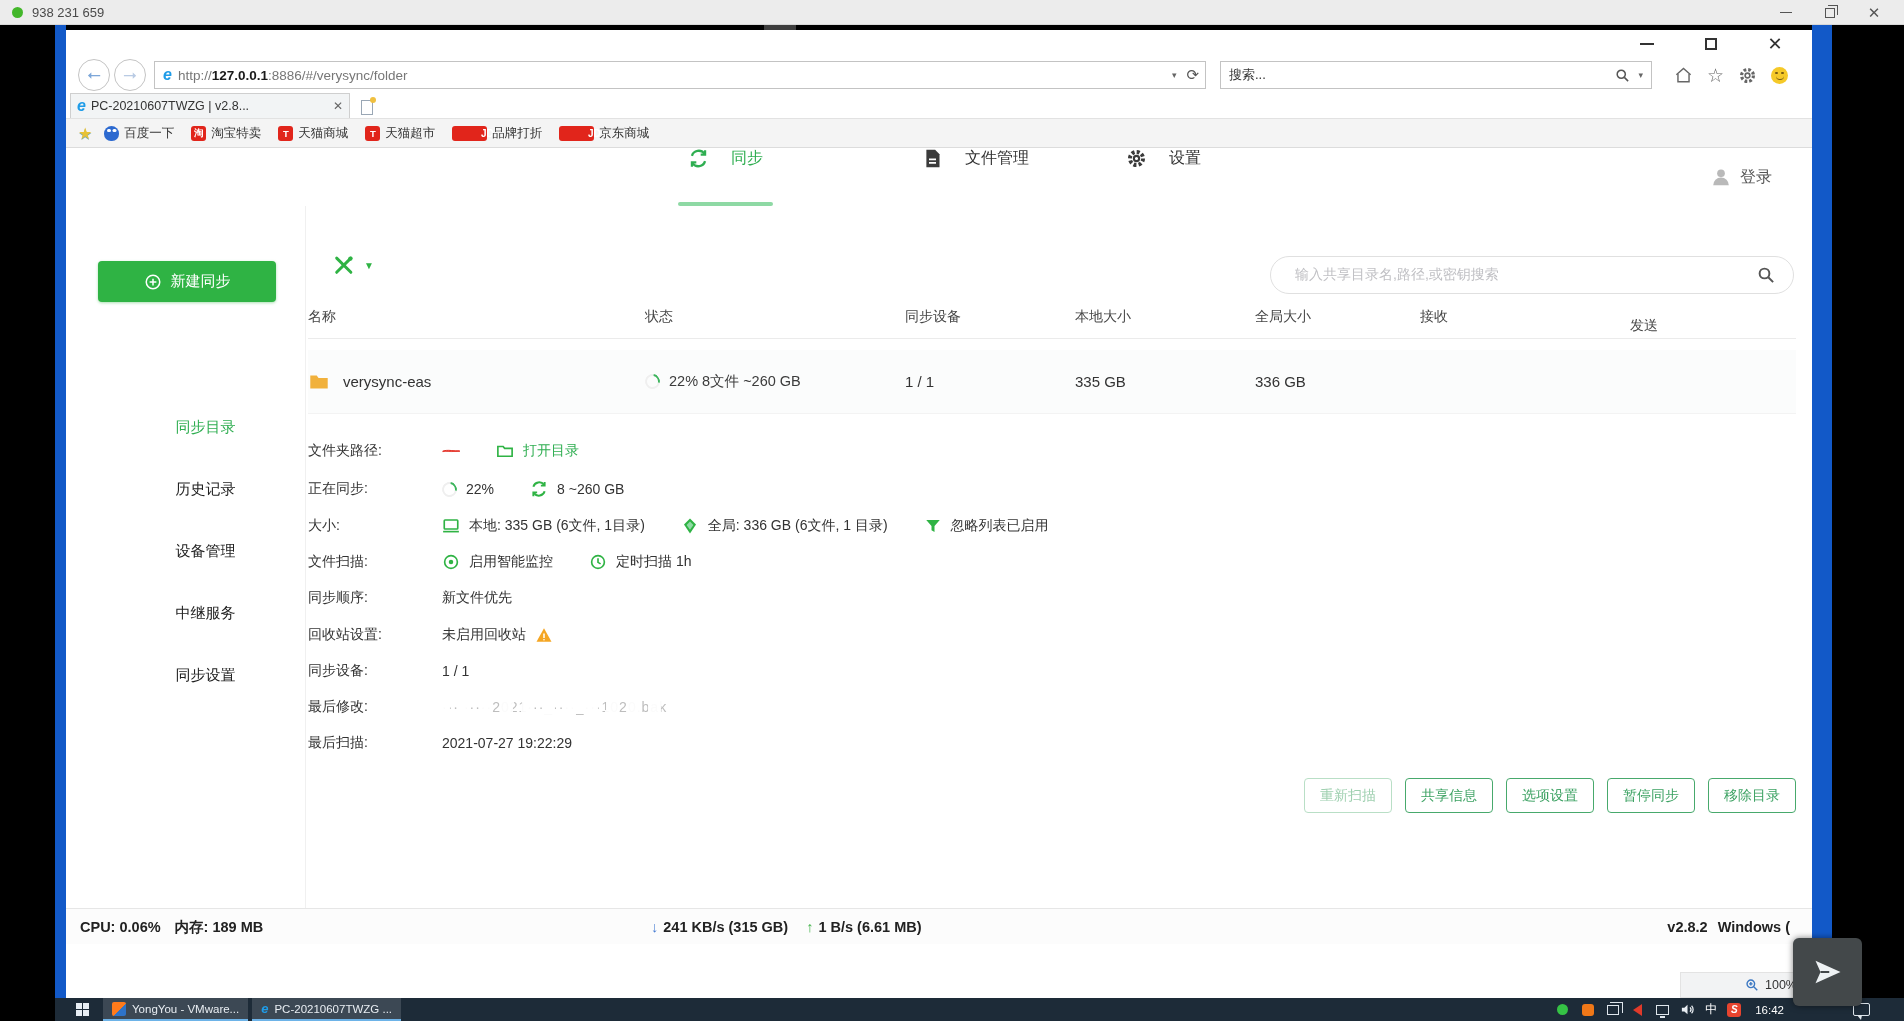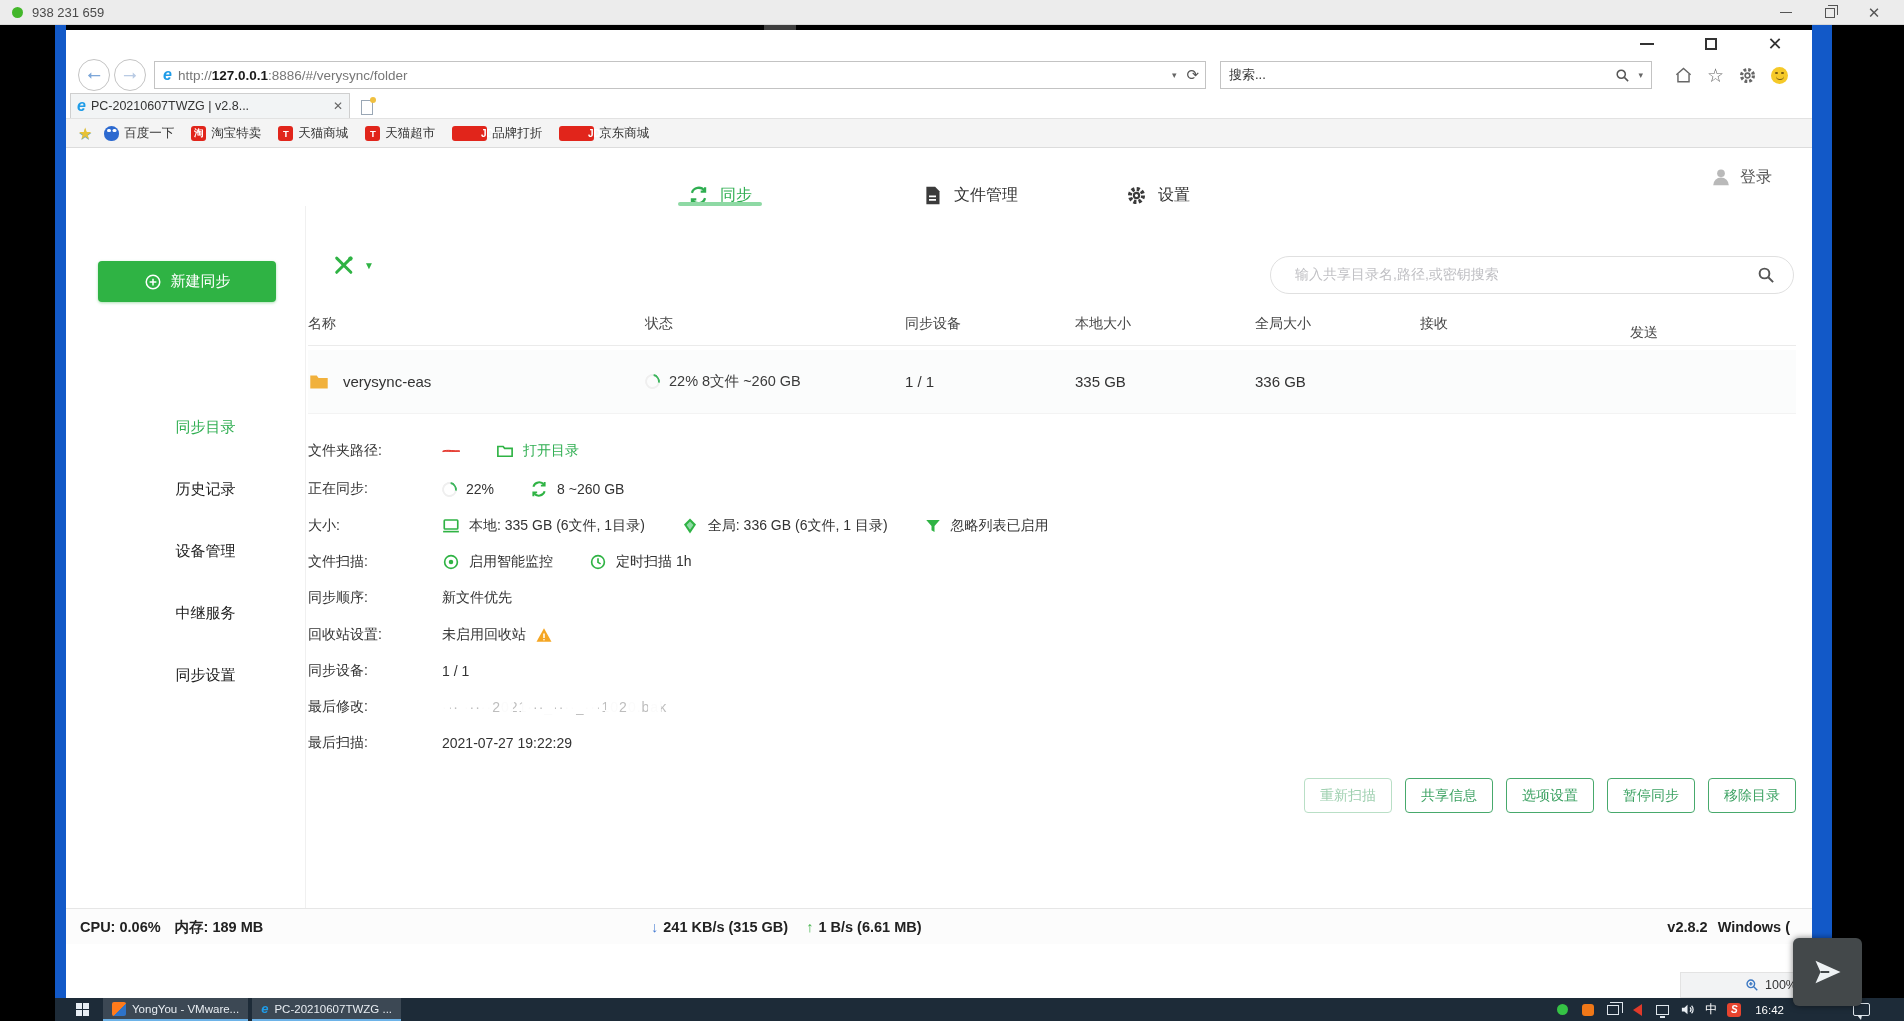--- a/index.html
+++ b/index.html
@@ -68,21 +68,21 @@
   .bmstar { color:#e7c236; font-size:16px; text-shadow:0 1px 0 #7aa; }
   .paw { width:15px; height:15px; background:#2d6ad0; border-radius:50% 50% 46% 46%; position:relative; }
   .paw::before { content:''; position:absolute; left:3px; top:3px; width:3.5px; height:3.5px; background:#fff; border-radius:50%; box-shadow:5.5px 0 0 #fff; }
   .redsq { width:15px; height:15px; border-radius:3px; background:#e1251b; color:#fff; font-size:9.5px; font-weight:bold; display:flex; align-items:center; justify-content:center; }
   .redsq.jd { font-size:10px;padding-left:35px; }
 
   
   .page { position:relative; flex:1; background:#fff; overflow:hidden; }
 
   .topnav { position:absolute; left:0; top:0; width:100%; height:58px; background:#fff; }
-  .nav-tab { position:absolute; top:0; height:58px; display:flex; align-items:flex-end; gap:11px; font-size:16px; color:#333; }
+  .nav-tab { position:absolute; top:0; height:58px; display:flex; align-items:flex-start; gap:22px; font-size:16px; color:#333; }
   .nav-tab svg { width:21px; height:21px; }
   .nav-tab.t-sync { left:622px; color:#2fae51; }
   .nav-tab.t-sync::after { content:''; position:absolute; left:-10px; right:-10px; bottom:0; height:4px; background:#8ed9a4; border-radius:2px; }
   .nav-tab.t-files { left:856px; }
   .nav-tab.t-set { left:1060px; }
   .login { position:absolute; right:40px; top:0; height:58px; display:flex; align-items:center; gap:8px; font-size:16px; color:#555; }
   .login svg { width:22px; height:22px; color:#b9b9b9; }
 
   .sidebar { position:absolute; left:0; top:58px; width:240px; bottom:90px; background:#fff; border-right:1px solid #f0f0f0; }
   .newbtn { position:absolute; left:32px; top:55px; width:178px; height:41px; background:#2fb344; border-radius:4px; color:#fff; font-size:15px; display:flex; align-items:center; justify-content:center; gap:9px; box-shadow:0 1px 3px rgba(47,179,68,.4); }
@@ -93,21 +93,21 @@
   .sitem.active svg { color:#2fb344; }
 
   .main { position:absolute; left:240px; top:58px; right:0; bottom:90px; }
   .tools { position:absolute; left:27px; top:48px; display:flex; align-items:center; gap:9px; color:#2fb344; }
   .tools svg { width:22px; height:22px; }
   .tools .caret { color:#2fb344; font-size:10px; }
   .spill { position:absolute; left:964px; top:50px; width:524px; height:38px; border:1px solid #e0e0e0; border-radius:19px; display:flex; align-items:center; }
   .spill .ph { color:#c0c0c4; font-size:14px; margin-left:24px; flex:1; }
   .spill svg { width:18px; height:18px; color:#555; margin-right:18px; }
 
-  .thead { position:absolute; left:2px; top:96px; right:16px; height:44px; display:flex; align-items:center; border-bottom:1px solid #ebebeb; font-size:14px; color:#464646; }
+  .thead { position:absolute; left:2px; top:89px; right:16px; height:44px; display:flex; align-items:center; border-bottom:1px solid #ebebeb; font-size:14px; color:#464646; }
   .c-name{width:337px;} .c-status{width:260px;} .c-dev{width:170px;} .c-local{width:180px;} .c-glob{width:165px;} .c-recv{width:210px;} .c-send{flex:1;margin-top:18px;}
   .trow { position:absolute; left:2px; top:144px; right:16px; height:64px; display:flex; align-items:center; background:#fbfcfc; font-size:15px; color:#333; border-bottom:1px solid #f3f3f3; }
   .fname { display:flex; align-items:center; gap:13px; }
   .fname svg { width:22px; height:22px; color:#f1b13c; }
   .statuscell { display:flex; align-items:center; gap:9px; font-size:14.5px; color:#3c3c3c; }
   .spinner { width:15px; height:15px; border-radius:50%; border:2px solid #efefef; border-right-color:#3cb45c; transform:rotate(-35deg); }
 
   .details { position:absolute; left:2px; top:218px; right:16px; font-size:14px; color:#333; }
   .drow { position:absolute; left:0; height:30px; display:flex; align-items:center; }
   .dlabel { width:134px; color:#333; }

